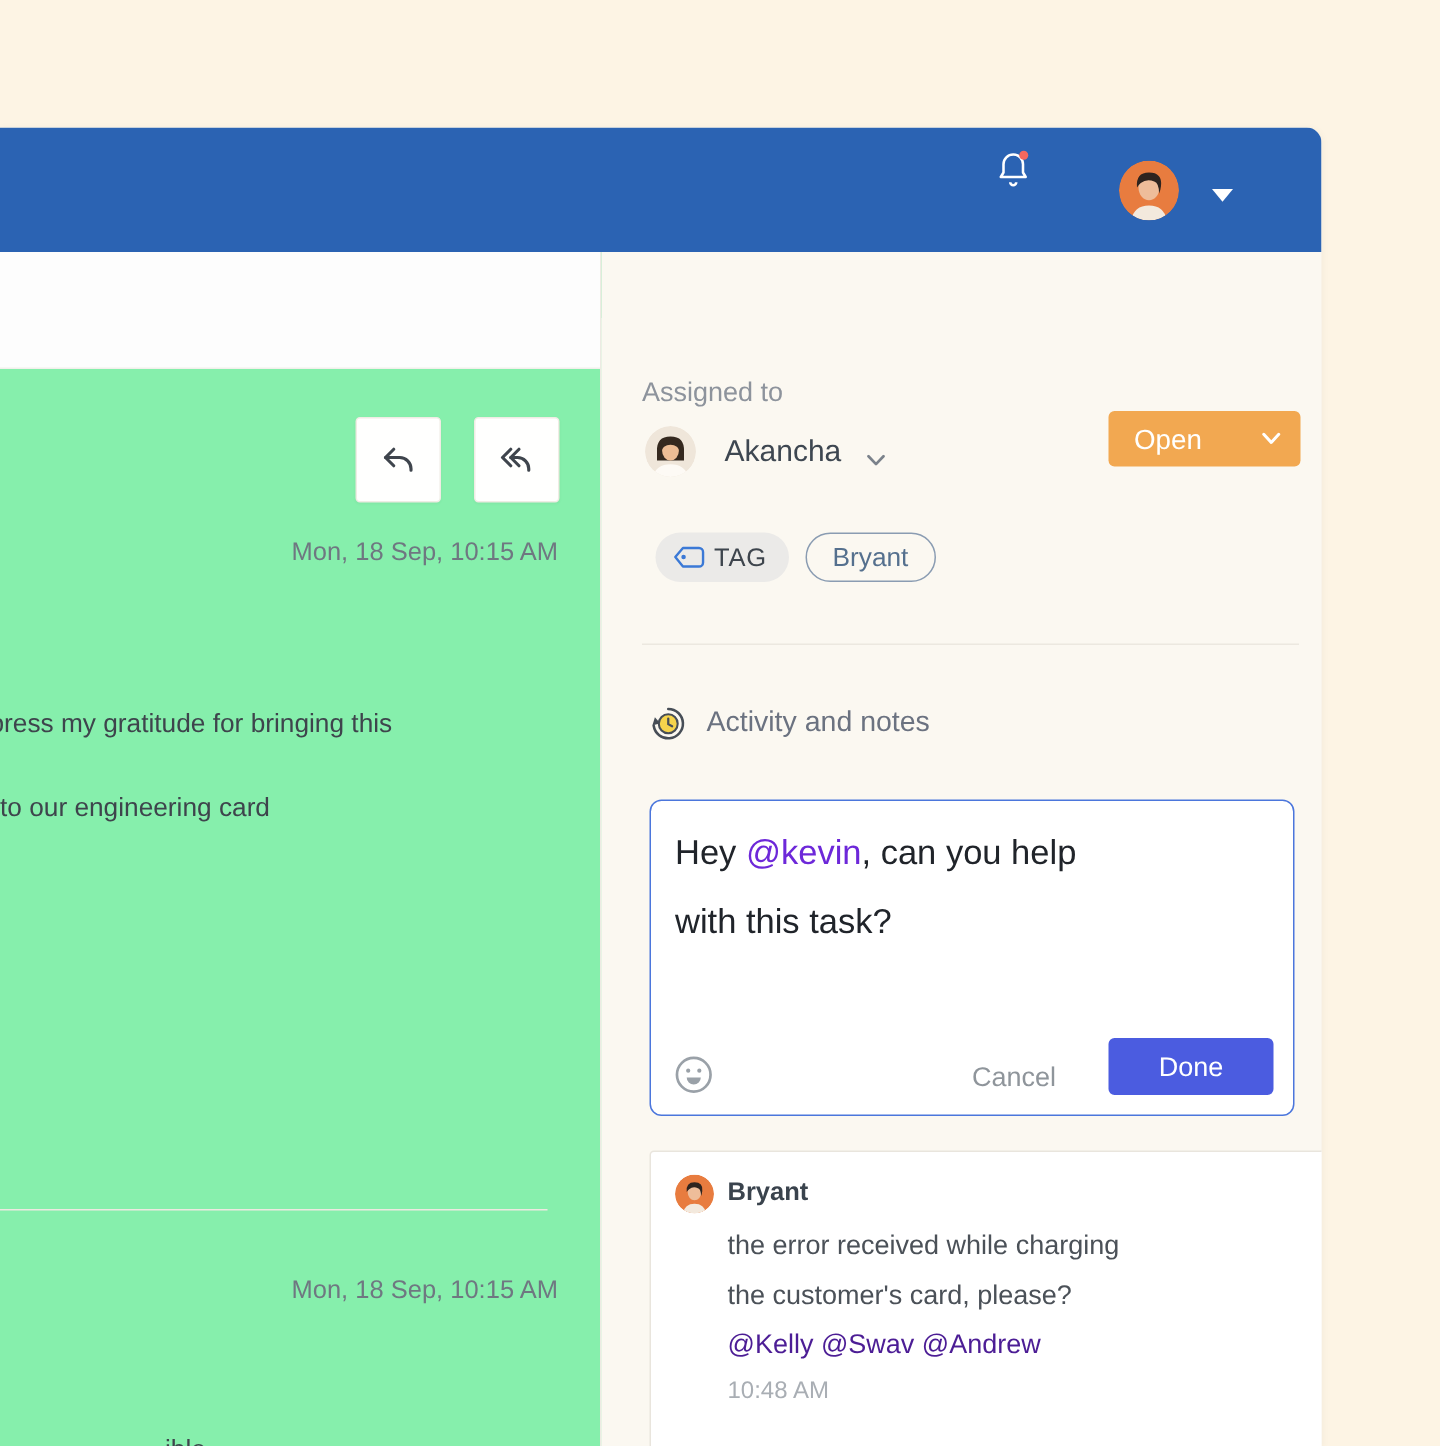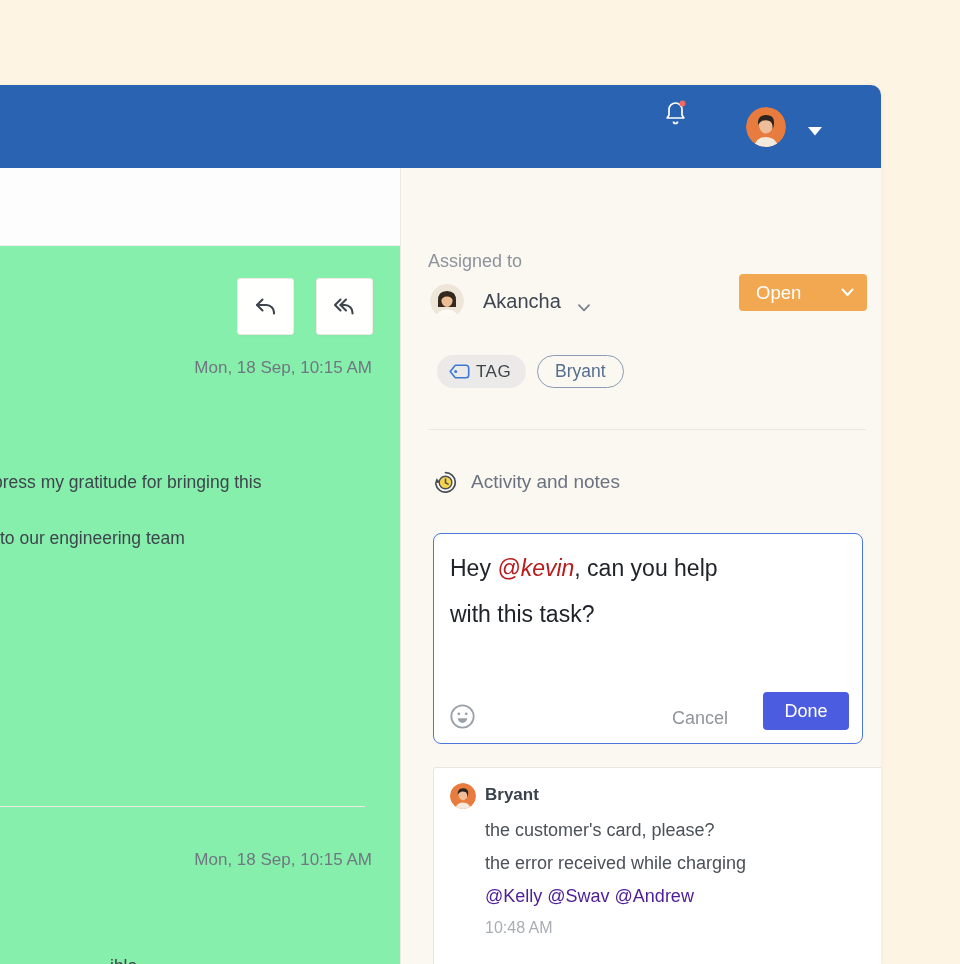--- a/index.html
+++ b/index.html
@@ -64,27 +64,27 @@
   .urgent-pill .txt{font-size:17.5px;color:#55708e;}
   .h-divider-right{position:absolute;left:27px;top:217px;width:438px;height:1px;background:#ece8e0;}
   .activity-head{position:absolute;left:32px;top:258px;display:flex;align-items:center;}
   .activity-head .txt{font-size:19px;color:#6b7280;margin-left:14px;}
   
   .composer{
     position:absolute;left:32px;top:321px;width:430px;height:211px;background:#fff;
     border:1.5px solid #4b76dc;border-radius:8px;box-sizing:border-box;
   }
   .composer-text{position:absolute;left:16px;top:11px;font-size:23px;line-height:46px;color:#20242a;}
-  .composer-text .mention{color:#b91c1c;font-style:italic;}
+  .composer-text .mention{color:#6d28d9;}
   .composer-footer{position:absolute;left:15px;right:13px;bottom:13px;height:38px;display:flex;align-items:flex-end;}
   .emoji-btn{width:27px;height:27px;cursor:pointer;}
   .composer-footer .spacer{flex:1;}
   .cancel-btn{font-size:18px;color:#8f959b;margin-right:29px;cursor:pointer;background:none;border:none;font-family:inherit;}
   .done-btn{
-    width:86px;height:38px;background:#4b5ce0;color:#fff;border:none;border-radius:4px;
+    width:110px;height:38px;background:#4b5ce0;color:#fff;border:none;border-radius:4px;
     font-size:18px;font-family:inherit;cursor:pointer;
   }
   
   .note-card{
     position:absolute;left:32px;top:555px;width:491px;height:215px;background:#fff;
     border:1px solid #e9e5dd;border-radius:3px;box-sizing:border-box;
     padding:14px 16px;display:flex;
   }
   .note-avatar{width:26px;height:26px;border-radius:50%;overflow:hidden;flex:none;margin-top:1px;}
   .note-body{margin-left:9px;}
@@ -144,21 +144,21 @@
     <div class="reply-box all">
       <svg width="27" height="27" viewBox="0 0 27 27" fill="none" stroke="#3f454d" stroke-width="2.1" stroke-linecap="round" stroke-linejoin="round">
         <path d="M9.5 6.5 L4 12 l5.5 5.5"></path>
         <path d="M15 6.5 L9.5 12 l5.5 5.5"></path>
         <path d="M9.5 12 h4.5 a7.5 7.5 0 0 1 7.5 7.5 v1"></path>
       </svg>
     </div>
 
     <div class="ts top">Mon, 18 Sep, 10:15 AM</div>
     <div class="mail-line l1">press my gratitude for bringing this</div>
-    <div class="mail-line l2">to our engineering team</div>
+    <div class="mail-line l2">to our engineering card</div>
     <div class="h-divider-left"></div>
     <div class="ts bottom">Mon, 18 Sep, 10:15 AM</div>
     <div class="mail-line clipped">ible</div>
   </div>
 
   <div class="right-panel">
 
     <div class="assigned-label">Assigned to</div>
 
     <div class="assignee-avatar">
@@ -247,22 +247,22 @@
           <circle cx="20" cy="20" r="20" fill="#e87c3f"></circle>
           <g clip-path="url(#av3)">
             <ellipse cx="20" cy="18" rx="7" ry="8.5" fill="#eebd9a"></ellipse>
             <path d="M12 18 q-1-10 8-10 q9 0 8 9 q-.3 3-1.3 5 q0-7-3.2-8 q-5-2-9 1 q-1.8 1.6-2.5 3z" fill="#2e241f"></path>
             <path d="M8 40 q2-10 12-10 q10 0 12 10z" fill="#f3e9dd"></path>
           </g>
         </svg>
       </div>
       <div class="note-body">
         <div class="note-author">Bryant</div>
+        <div class="note-line">the error received while charging</div>
         <div class="note-line">the customer's card, please?</div>
-        <div class="note-line">the error received while charging</div>
         <div class="note-mentions">@Kelly @Swav @Andrew</div>
         <div class="note-time">10:48 AM</div>
       </div>
     </div>
 
     <div class="next-card"></div>
   </div>
 </div>
 
 </body></html>

